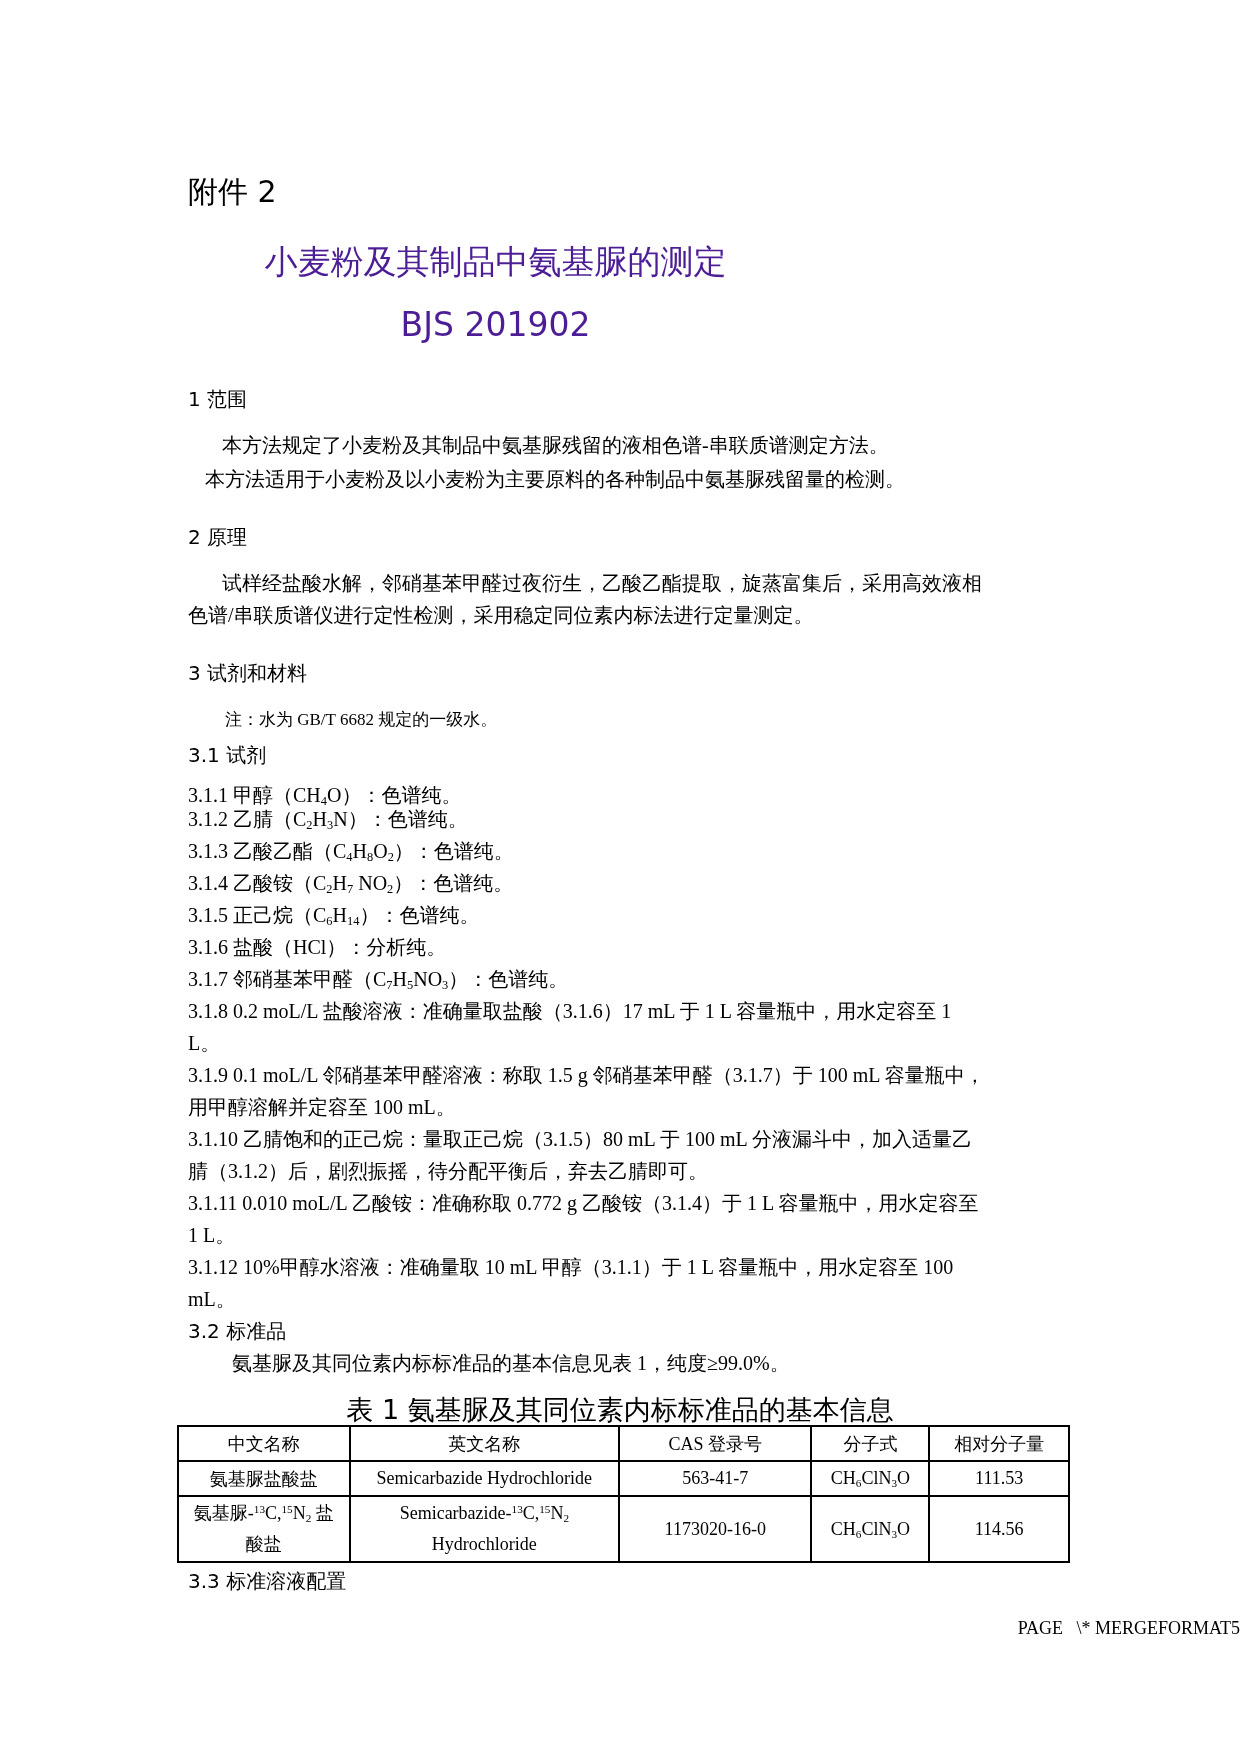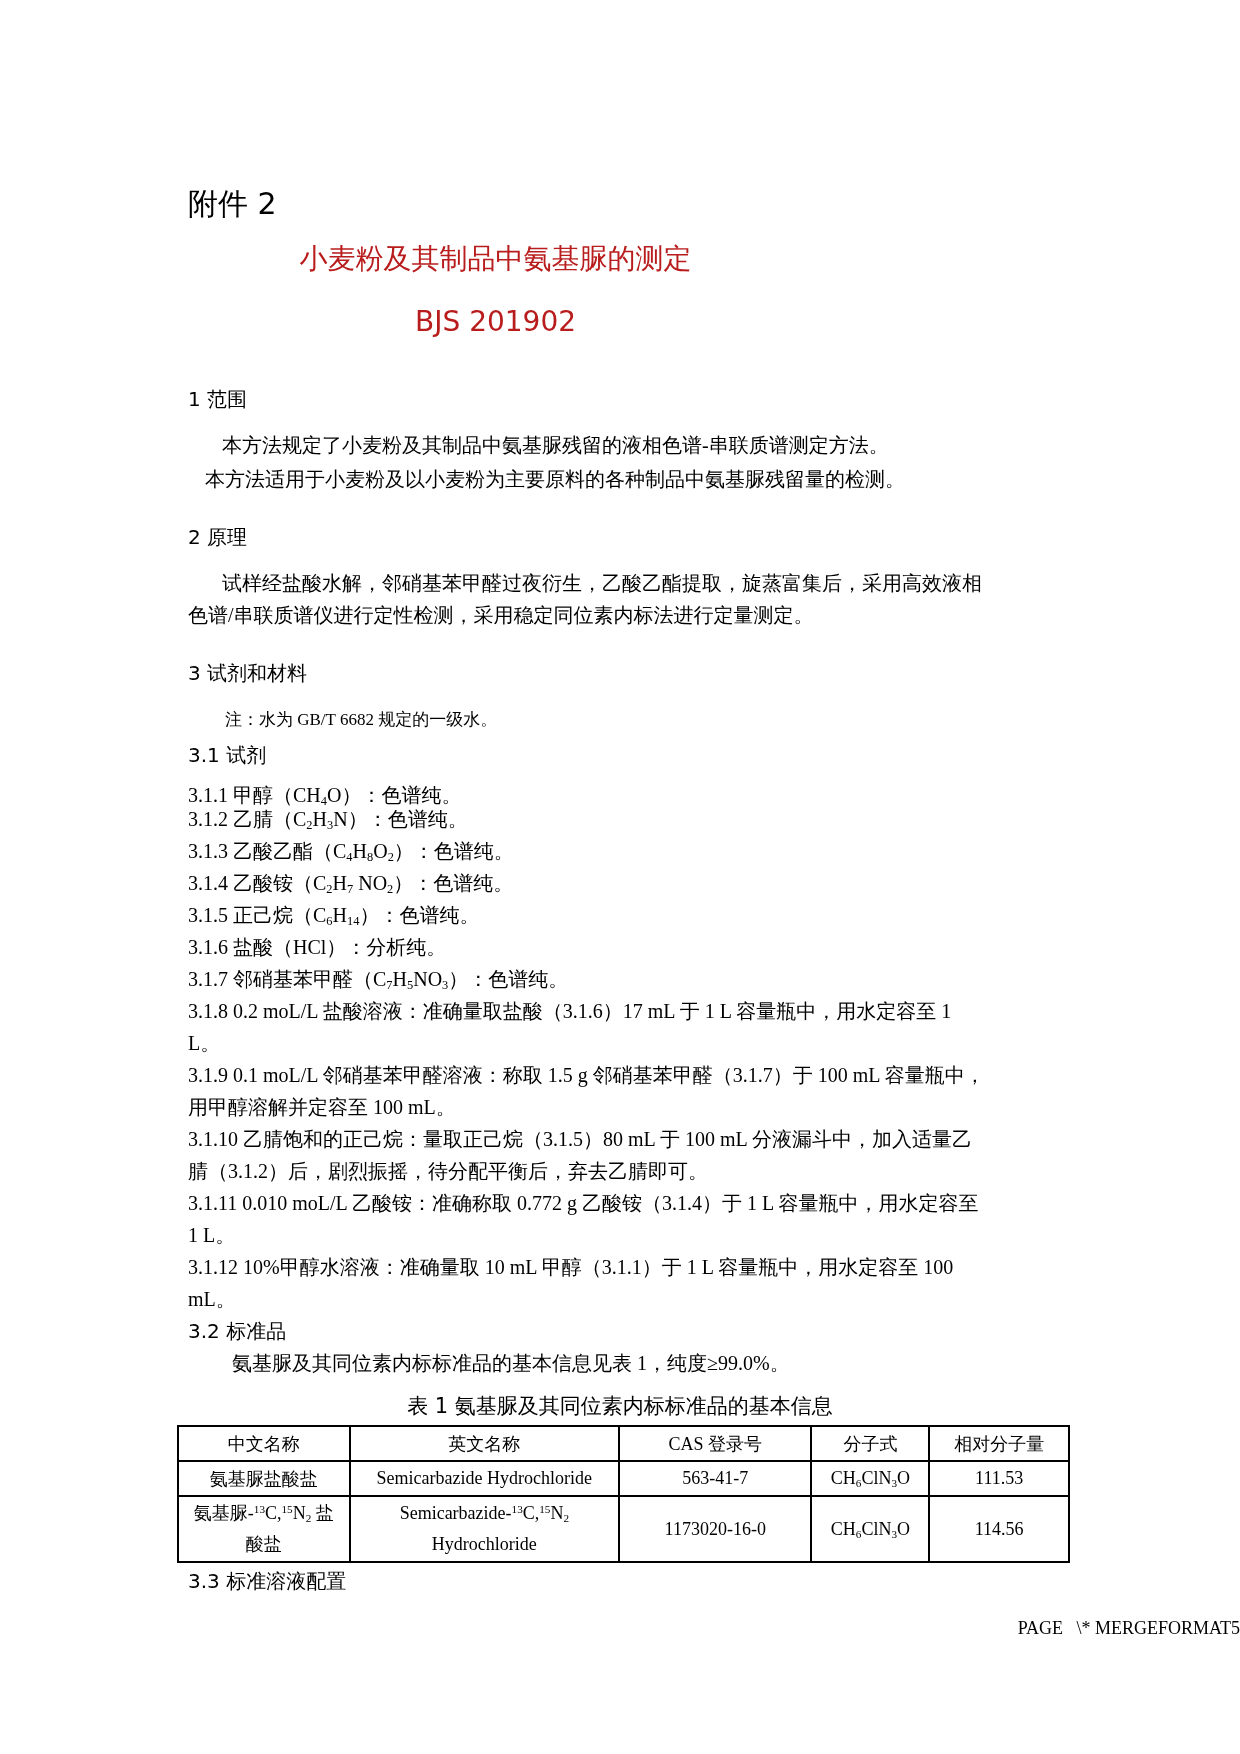--- a/index.html
+++ b/index.html
@@ -1,31 +1,31 @@
 <!DOCTYPE html>
 <html><head>
   <meta charset="utf-8">
   <style>
     html, body { margin: 0; padding: 0; background: #ffffff; }
     body { width: 1240px; height: 1754px; position: relative; overflow: hidden; color: #000; }
     .page { position: absolute; left: 0; top: 0; width: 1240px; height: 1754px; }
     .serif { font-family: "Liberation Serif", "DejaVu Serif", serif; }
     .sans { font-family: "DejaVu Sans", "Liberation Sans", sans-serif; }
     .abs { position: absolute; white-space: nowrap; }
-    .attach { left: 188px; top: 184px; font-size: 30px; }
-    .title { left: 0; width: 991px; text-align: center; font-size: 28px; color: #b91c1c; }
+    .attach { left: 188px; top: 172px; font-size: 30px; }
+    .title { left: 0; width: 991px; text-align: center; font-size: 33px; color: #4c1d95; }
     .title1 { top: 240px; }
     .title2 { top: 305px; }
     .h { left: 188px; font-size: 20px; }
     .p { font-size: 20px; left: 188px; }
     .note { font-size: 17px; }
     sub, sup { font-size: 0.62em; line-height: 0; }
     sub { vertical-align: -0.25em; }
     sup { vertical-align: 0.55em; }
-    .caption { left: 0; width: 1240px; text-align: center; font-size: 21px; top: 1392px; }
+    .caption { left: 0; width: 1240px; text-align: center; font-size: 27px; top: 1392px; }
     table.info { position: absolute; left: 177px; top: 1425px; width: 893px; border-collapse: collapse; font-size: 18px; }
     table.info td, table.info th { border: 2px solid #000000; text-align: center; font-weight: normal; padding: 0 4px; }
     table.info tr.head td { height: 33px; }
     table.info tr.r1 td { height: 33px; }
     table.info tr.r2 td { height: 64px; line-height: 31px; }
     table.info { border-bottom: 2px solid #000; }
     .footer { left: 0; width: 1240px; text-align: right; font-size: 18px; top: 1618px; }
   </style>
 </head>
 <body>

